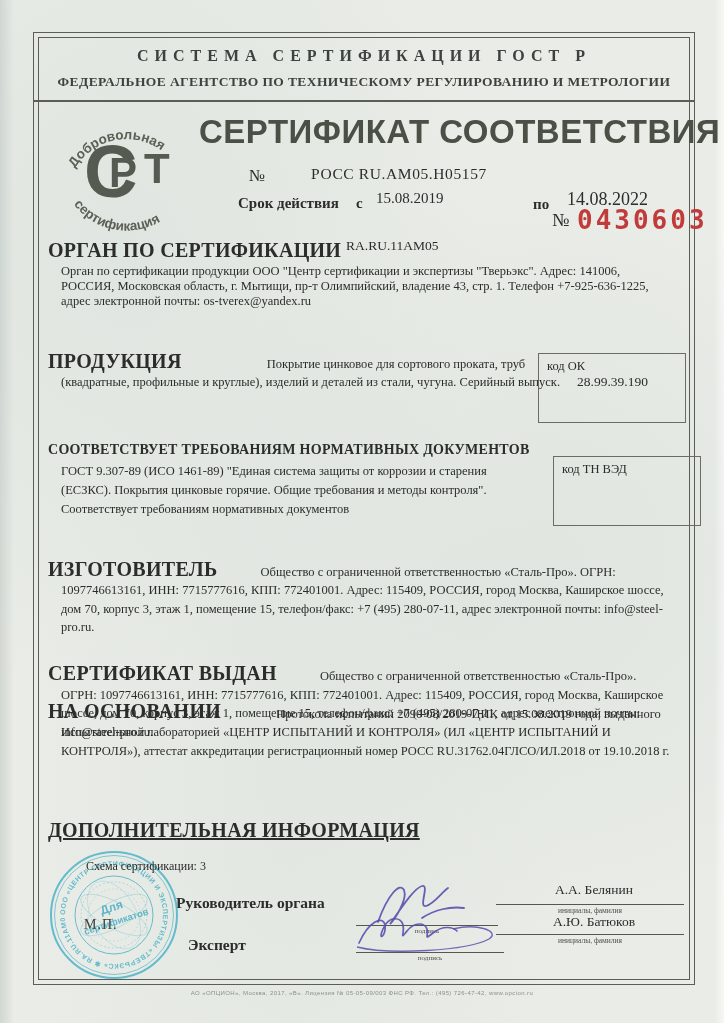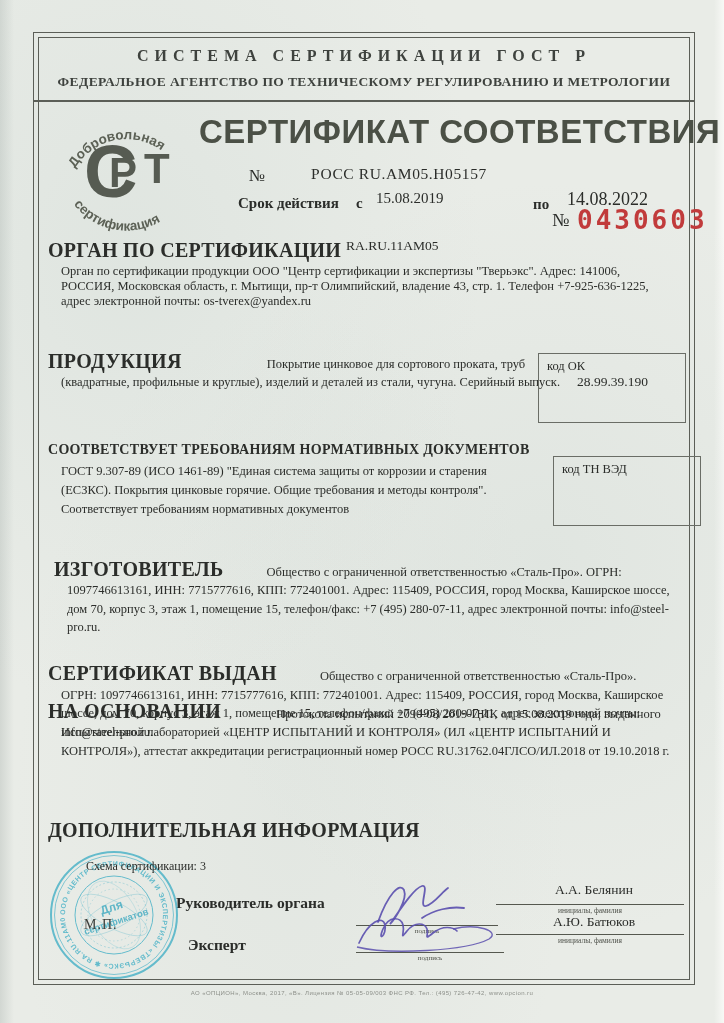--- a/index.html
+++ b/index.html
@@ -74,24 +74,24 @@
   .lbl-conf{position:absolute;left:14px;top:409px;font-size:14px;}
   .conf-text{position:absolute;left:27px;top:429px;width:468px;font-size:12.5px;line-height:19px;}
   .code-box{
     position:absolute;left:504px;width:146px;height:68px;
     border:1px solid #6a6d66;font-size:12.5px;text-align:right;
   }
   .box-ok{top:320px;}
   .box-tnved{top:423px;margin-left:15px;}
   .code-box .box-label{position:absolute;left:8px;top:5px;}
   .code-box .box-value{position:absolute;left:38px;top:20px;font-size:13.5px;}
-  .p-manuf{left:33px;top:514px;width:614px;}
+  .p-manuf{left:27px;top:514px;width:614px;}
   .p-issued{left:27px;top:585px;width:614px;margin-top:46px;}
   .p-basis{left:27px;top:656px;width:614px;}
-  .lbl-add{position:absolute;left:14px;top:786px;}
+  .lbl-add{position:absolute;left:14px;top:786px;text-decoration:underline;}
   .scheme{position:absolute;left:52px;top:826px;font-size:12px;z-index:3;}
   .stamp{position:absolute;left:6px;top:808px;width:148px;height:148px;opacity:.8;z-index:2;}
   .mp{position:absolute;left:50px;top:884px;font-size:14px;color:#3c3e3a;z-index:3;letter-spacing:1px;}
   .role{position:absolute;font-size:15.5px;font-weight:bold;}
   .role-head{left:142px;top:861px;}
   .role-expert{left:154px;top:903px;}
   .sig-line{position:absolute;border-bottom:1px solid #55584f;height:0;}
   .sig-line1{left:322px;top:892px;width:142px;}
   .sig-line2{left:322px;top:919px;width:148px;}
   .sig-caption{position:absolute;font-size:7px;color:#4e514a;text-align:center;}

